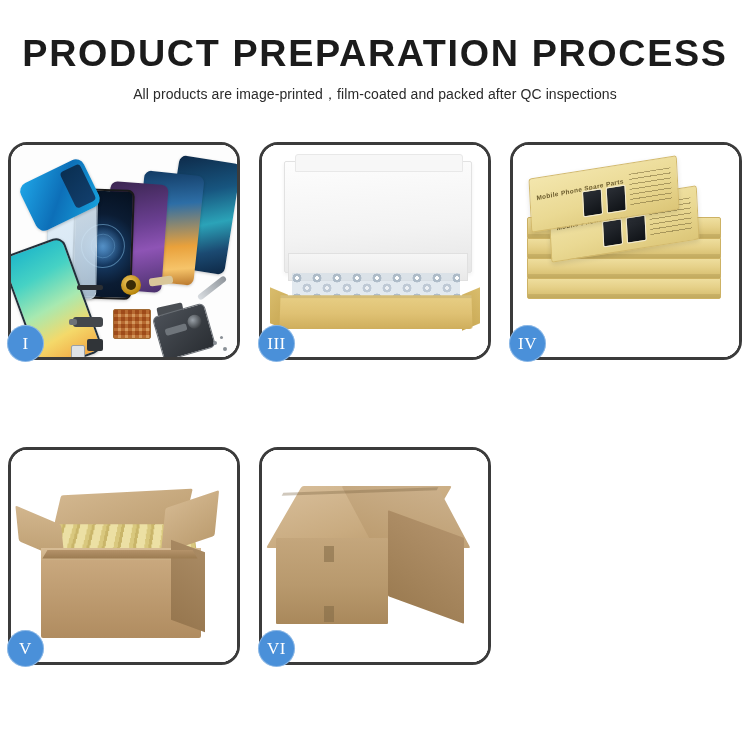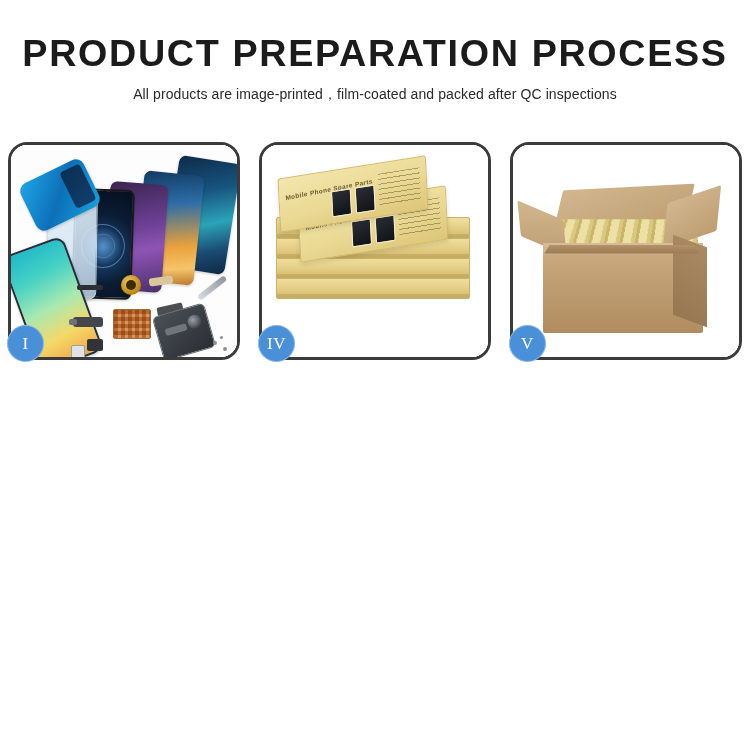--- a/index.html
+++ b/index.html
@@ -311,20 +311,33 @@
             <div class="pt tweez"></div>
             <div class="pt sim"></div>
             <div class="pt btn-set"></div>
           </div>
         </div>
       </div>
       <div class="badge">I</div>
     </div>
 
 
+    <div class="panel">
+      <div class="panel-inner">
+        <div class="scene-mailer">
+          <div class="mailer-lid"></div>
+          <div class="mailer-foam"></div>
+          <div class="mailer-bubble"></div>
+          <div class="mailer-left"></div>
+          <div class="mailer-right"></div>
+          <div class="mailer-front"></div>
+        </div>
+      </div>
+      <div class="badge">III</div>
+    </div>
 
     <div class="panel">
       <div class="panel-inner">
         <div class="scene-stack">
           <div class="stk s1"></div>
           <div class="stk s2"></div>
           <div class="stk s3"></div>
           <div class="stk s4"></div>
           <div class="lid l-bot">
             <div class="brand">Mobile Phone Spare Parts</div>
@@ -352,15 +365,29 @@
           <div class="flap f-right"></div>
           <div class="oc-top-rim"></div>
           <div class="oc-body"></div>
           <div class="oc-side"></div>
           <div class="flap f-front"></div>
         </div>
       </div>
       <div class="badge">V</div>
     </div>
 
+    <div class="panel">
+      <div class="panel-inner">
+        <div class="scene-sealed">
+          <div class="sc-top"></div>
+          <div class="sc-top2"></div>
+          <div class="sc-seam"></div>
+          <div class="sc-front"></div>
+          <div class="sc-right"></div>
+          <div class="sc-tapeA"></div>
+          <div class="sc-tapeB"></div>
+        </div>
+      </div>
+      <div class="badge">VI</div>
+    </div>
 
   </div>
 </div>
 
 </body></html>

